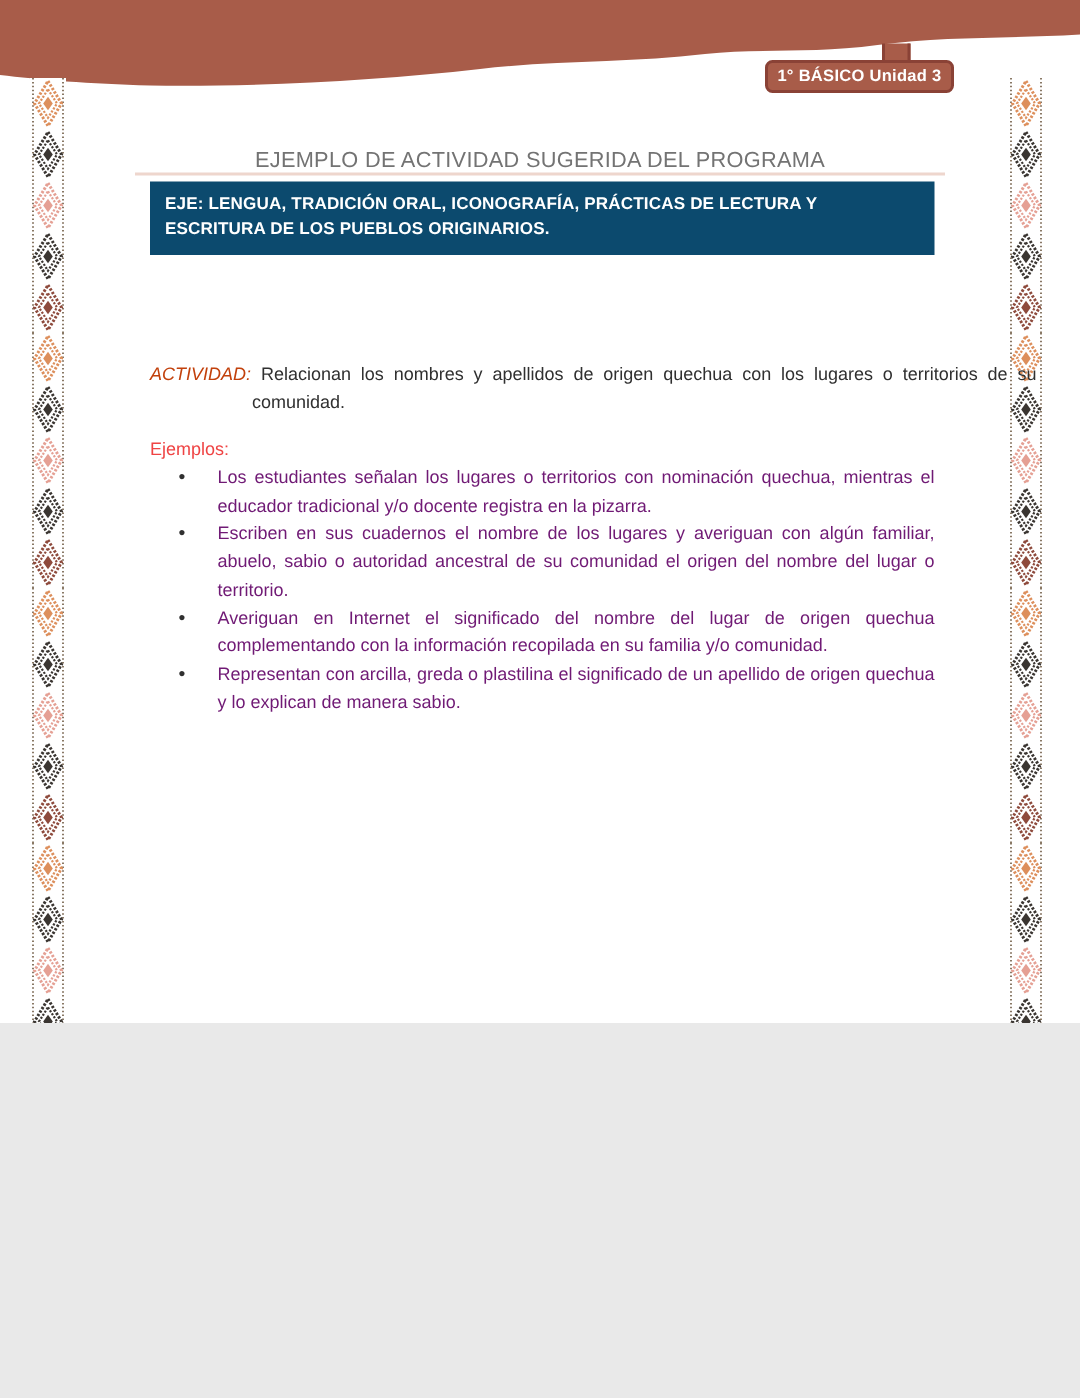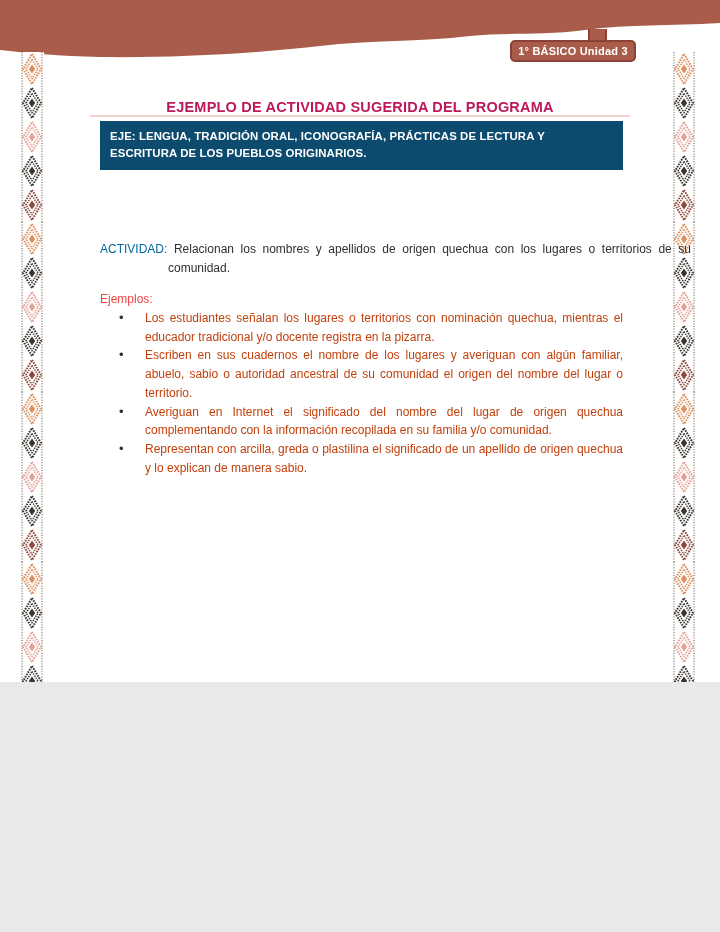--- a/index.html
+++ b/index.html
@@ -15,33 +15,33 @@
     background:#a85c49;border:2px solid #8a4236;border-radius:5px;color:#fff;
     font-size:11px;font-weight:bold;text-align:center;line-height:18px;letter-spacing:.2px;}
   
   .strip{position:absolute;top:52px;width:24px;}
   .strip svg{display:block;}
   .strip-left{left:20px;height:798px;}
   .strip-right{left:672px;height:766px;}
   .faint-rule{position:absolute;left:90px;top:115px;width:540px;height:2px;background:#eed6cd;}
   
   .doc-title{position:absolute;top:89px;left:0;width:720px;text-align:center;
-    font-size:14.5px;font-weight:bold;color:#be185d;letter-spacing:.2px;}
+    font-size:14.5px;font-weight:normal;color:#737373;letter-spacing:.2px;}
   .eje-banner{position:absolute;top:121px;left:100px;width:523px;box-sizing:border-box;
     background:#0c4a6e;color:#ffffff;font-size:11.4px;font-weight:bold;line-height:17px;
     padding:7px 10px 8px 10px;letter-spacing:.1px;}
   .context-heading{position:absolute;top:205px;left:100px;width:523px;
     color:#1f5c9b;font-size:11.8px;font-weight:bold;letter-spacing:.2px;}
   .activity{position:absolute;top:240px;left:100px;width:523px;margin:0;
     font-size:12px;line-height:18.8px;text-align:justify;
     padding-left:68px;text-indent:-68px;color:#303030;}
-  .activity-label{color:#0369a1;}
+  .activity-label{color:#c2410c;font-style:italic;}
   .examples-label{position:absolute;top:292px;left:100px;font-size:12px;color:#ef4444;}
   .examples-list{position:absolute;top:309px;left:100px;width:523px;margin:0;padding:0;
-    font-size:12px;line-height:18.7px;text-align:justify;color:#c2410c;list-style:none;}
+    font-size:12px;line-height:18.7px;text-align:justify;color:#701a75;list-style:none;}
   .examples-list li{position:relative;padding-left:45px;margin:0;}
   .examples-list li::before{content:"\2022";position:absolute;left:19px;top:0;
     font-size:13px;color:#303030;}
   
   .footer-art{position:absolute;left:0;top:817px;width:720px;height:115px;display:block;}
 </style>
 </head>
 <body>
 
 <div class="page">

